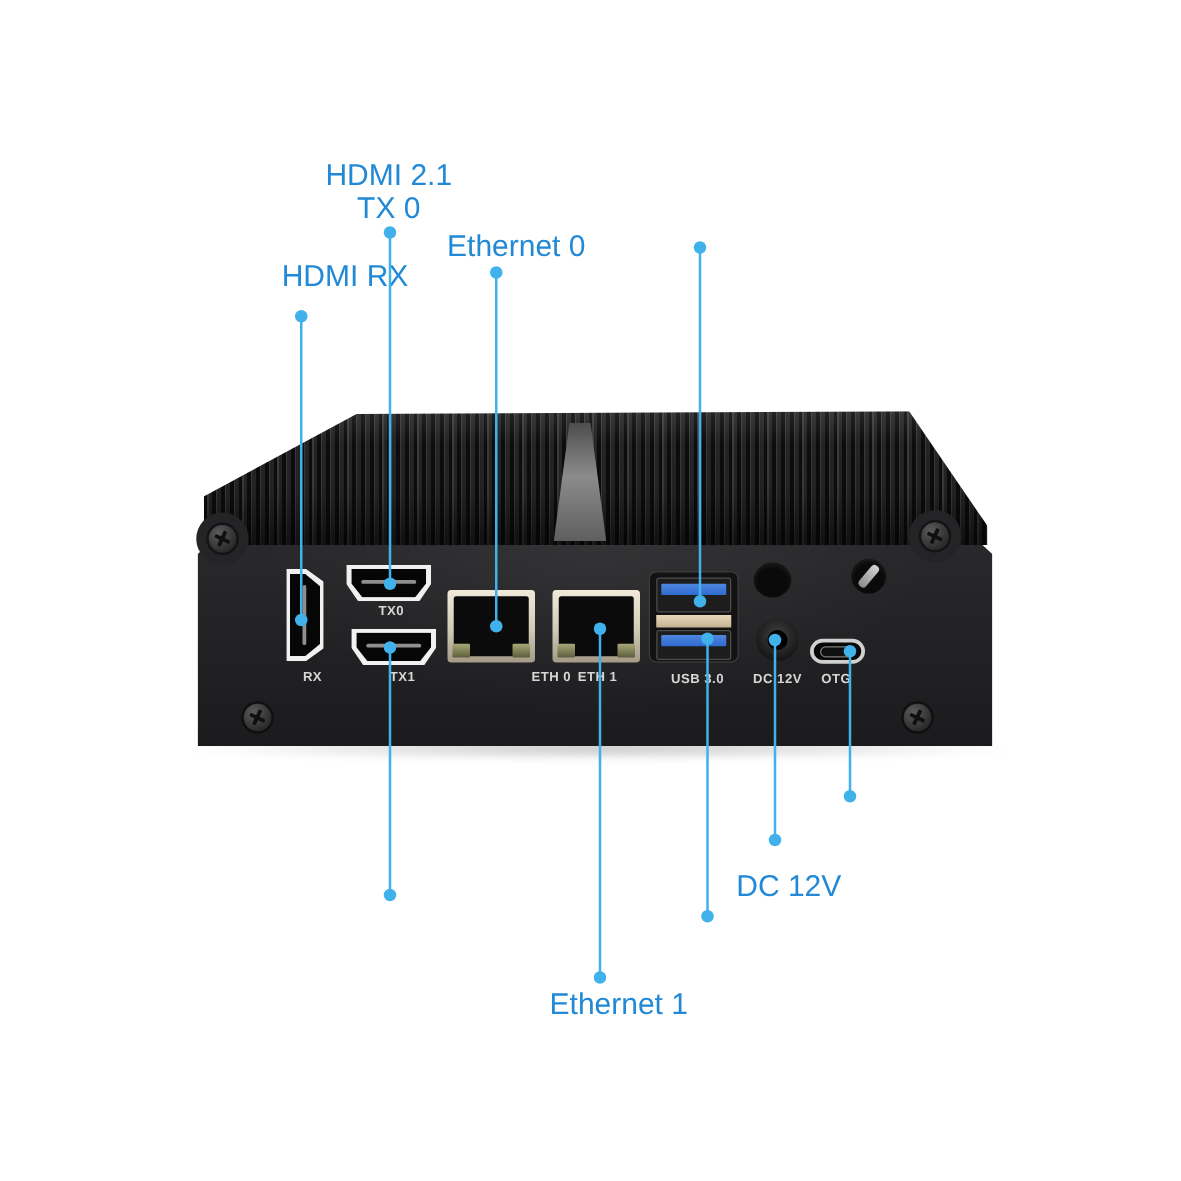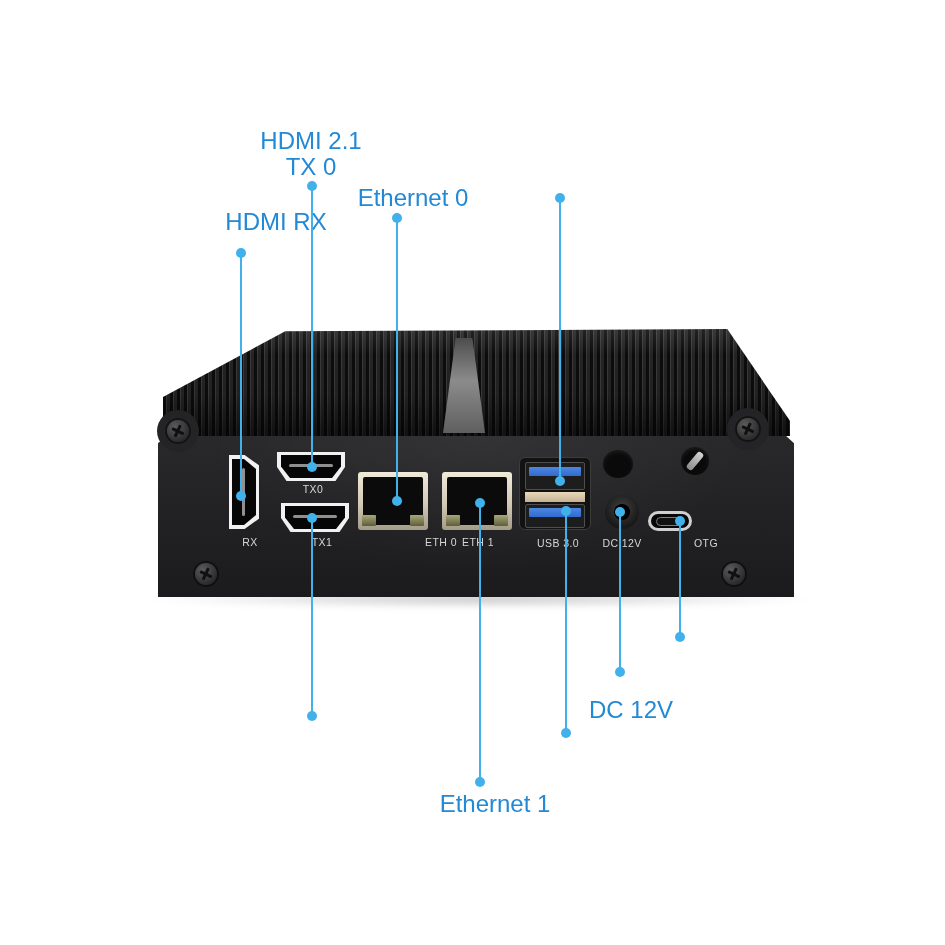--- a/index.html
+++ b/index.html
@@ -66,21 +66,21 @@
         background:linear-gradient(180deg,#d4d4d4,#8a8a8a);transform:translate(-50%,-50%) rotate(40deg);}
   .dcjack{position:absolute;left:605px;top:495px;width:34px;height:34px;border-radius:50%;z-index:10;
         background:radial-gradient(circle at 50% 40%,#414141,#181818 70%);}
   .dcjack .in{position:absolute;left:9px;top:9px;width:16px;height:16px;border-radius:50%;background:#000;}
   .dcjack .pin{position:absolute;left:14px;top:14px;width:6px;height:6px;border-radius:50%;background:#2e2e2e;}
   .usbc{position:absolute;left:648px;top:511px;width:44px;height:20px;z-index:10;
         border:3px solid #cfcfcf;border-radius:11px;background:#070707;box-sizing:border-box;}
   .usbc .in{position:absolute;left:5px;right:5px;top:3px;height:7px;border:1.5px solid #7d7d7d;
         border-radius:5px;background:#101010;}
   .plabel{position:absolute;transform:translateX(-50%);color:var(--port-label,#d6d6d6);
-        font-size:10.5px;font-weight:400;letter-spacing:0.4px;z-index:11;white-space:nowrap;}
+        font-size:10.5px;font-weight:700;letter-spacing:0.4px;z-index:11;white-space:nowrap;}
   .rxwrap{position:absolute;left:207px;top:477px;width:74px;height:30px;transform:rotate(-90deg);z-index:10;}
   .rxwrap .hdmi{left:0;top:0;width:74px;height:30px;}
 </style>
 </head>
 <body>
 
 <div class="stage">
 
   <div class="shadow"></div>
   <div class="panel"></div>
@@ -139,21 +139,21 @@
       <div class="in"></div>
     </div>
 
   <div class="plabel" style="left:250px;top:536px;">RX</div>
   <div class="plabel" style="left:313px;top:483px;">TX0</div>
   <div class="plabel" style="left:322px;top:536px;">TX1</div>
   <div class="plabel" style="left:397px;top:536px;margin-left:44px;">ETH 0</div>
   <div class="plabel" style="left:478px;top:536px;">ETH 1</div>
   <div class="plabel" style="left:558px;top:537px;">USB 3.0</div>
   <div class="plabel" style="left:622px;top:537px;">DC 12V</div>
-  <div class="plabel" style="left:706px;top:537px;text-align:right;">OTG</div>
+  <div class="plabel" style="left:669px;top:537px;text-align:right;">OTG</div>
 
   <div class="leader" style="left:240px;top:253px;height:243px;">
       <i class="dot top"></i>
       <i class="dot bot"></i>
     </div>
   <div class="leader" style="left:311px;top:186px;height:281px;">
       <i class="dot top"></i>
       <i class="dot bot"></i>
     </div>
   <div class="leader" style="left:396px;top:218px;height:283px;">

